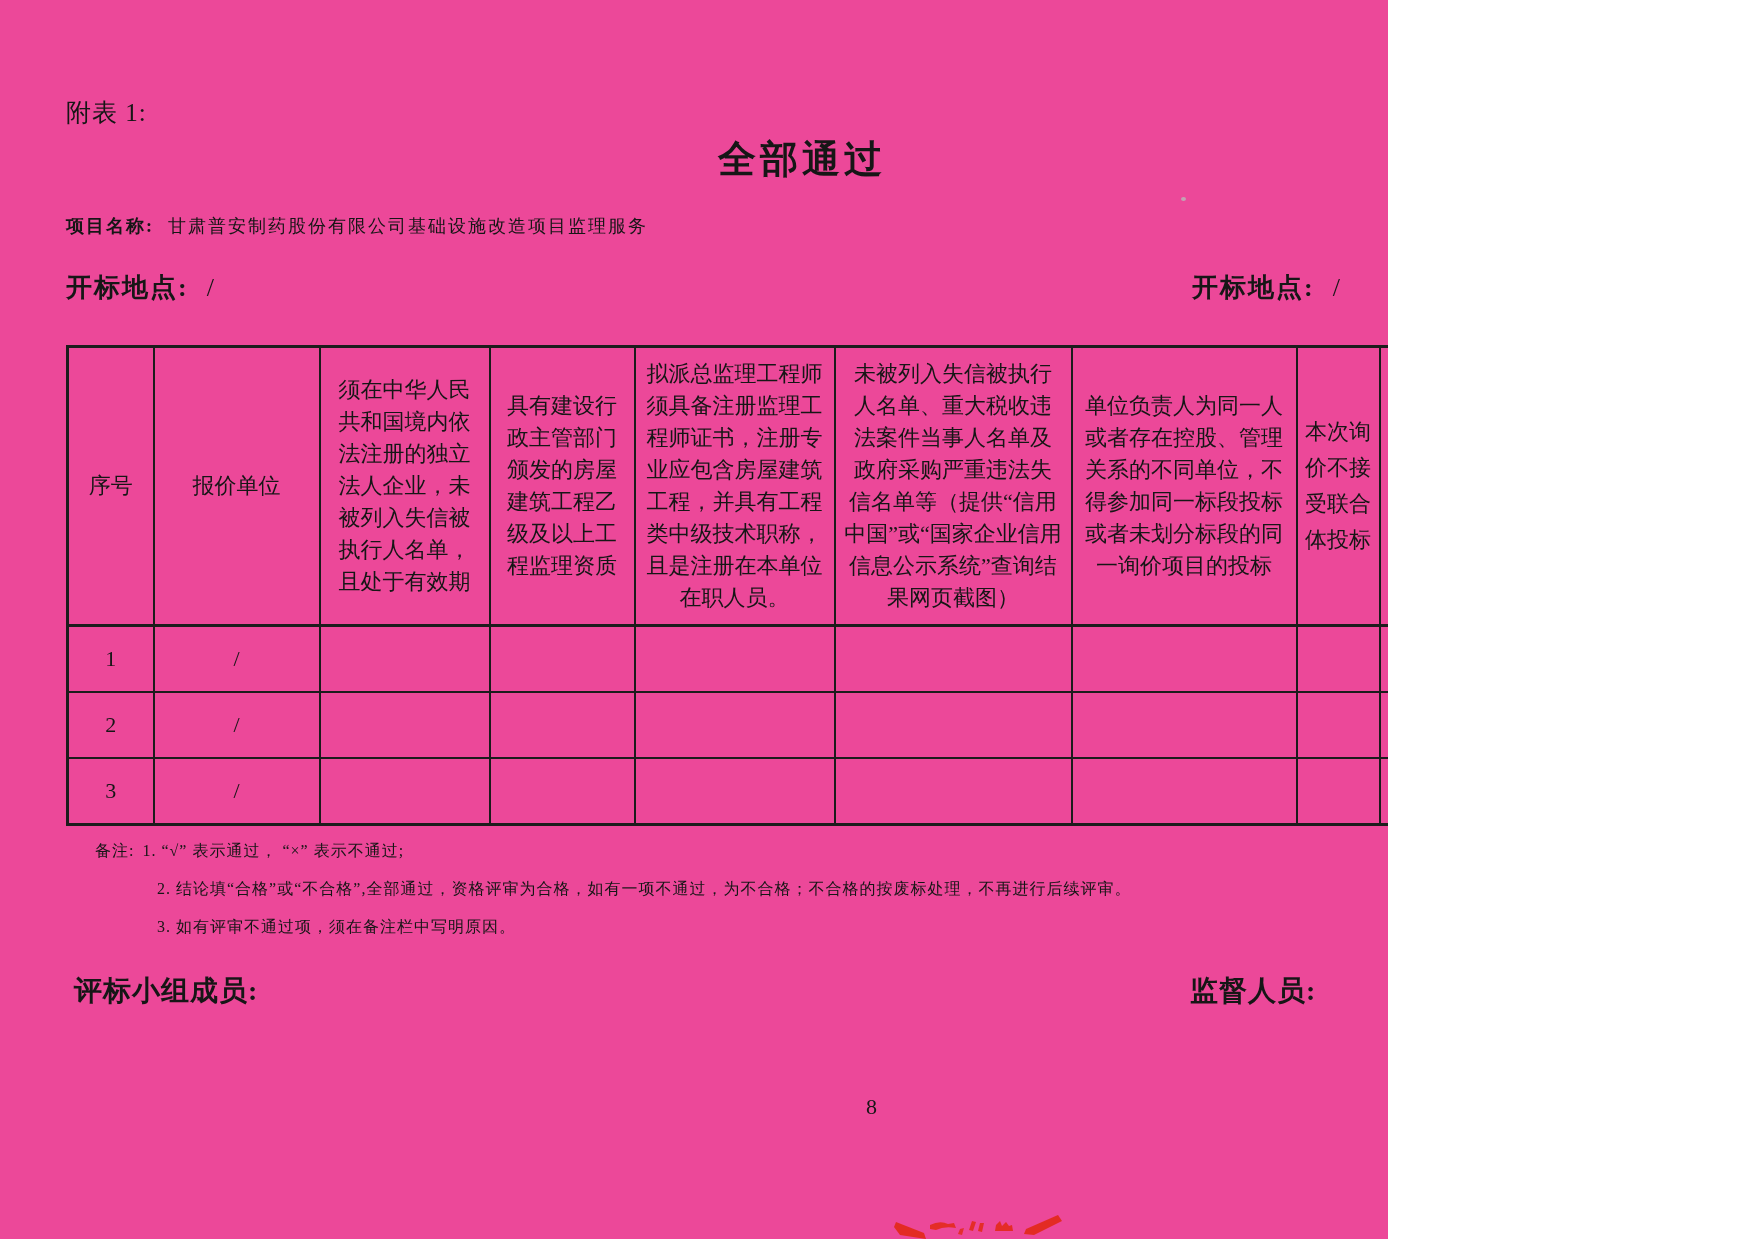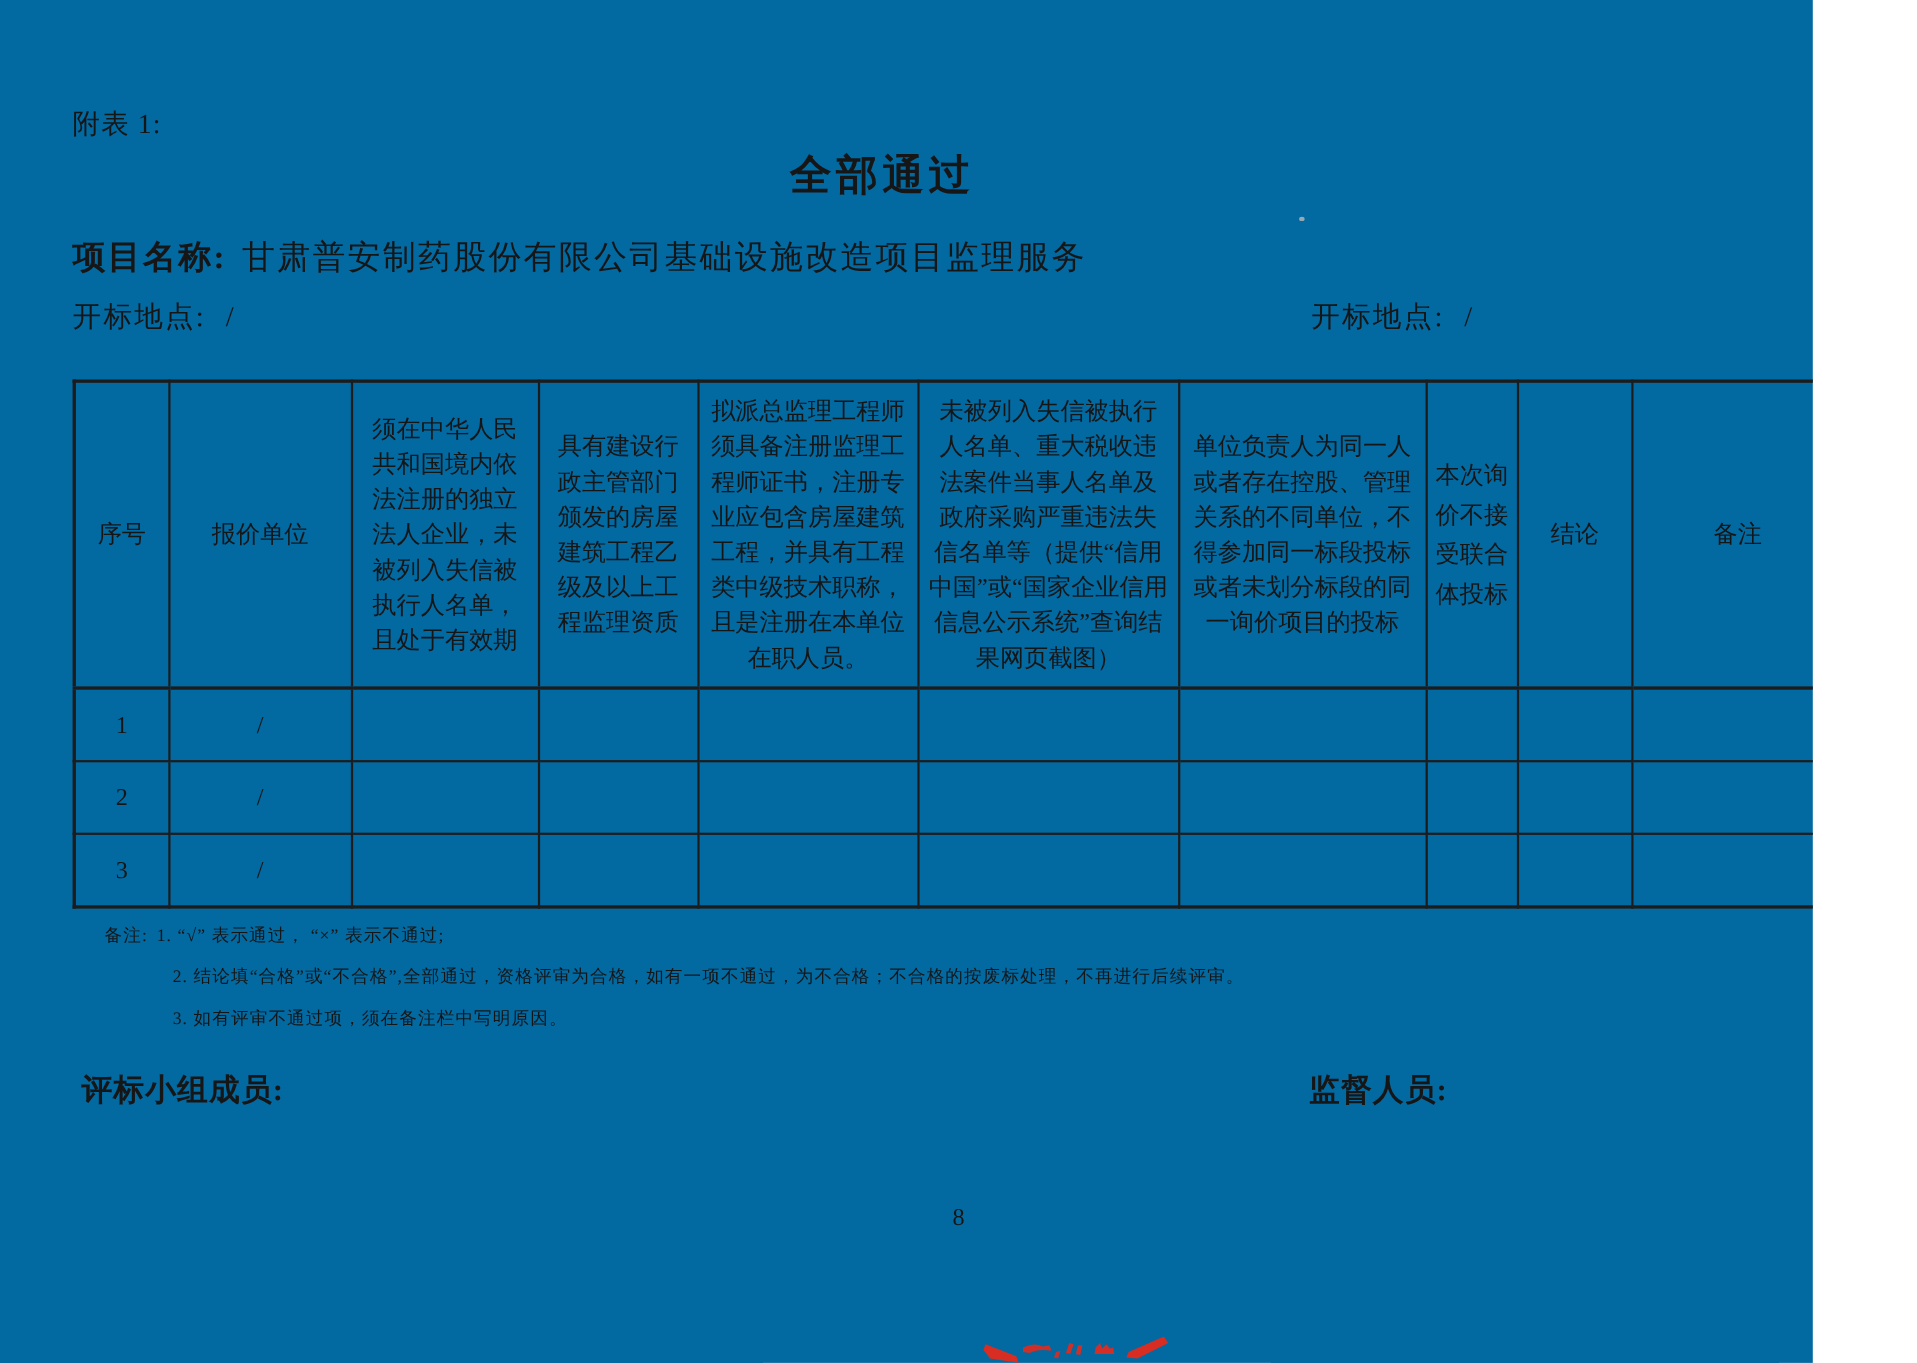--- a/index.html
+++ b/index.html
@@ -4,23 +4,23 @@
 <style>
   html, body {
     margin: 0;
     padding: 0;
     background: #ffffff;
     font-family: "Liberation Serif", "DejaVu Serif", serif;
     color: #161616;
   }
   .page {
     position: relative;
-    width: 1648px;
+    width: 1388px;
     height: 1239px;
-    background: #0369a1;
+    background: #ec4899;
     overflow: hidden;
   }
   .attachment-label {
     position: absolute;
     left: 66px;
     top: 96px;
     font-size: 25px;
     letter-spacing: 1px;
   }
   .doc-title {
@@ -30,34 +30,34 @@
     width: 1480px;
     text-align: center;
     font-size: 38px;
     font-weight: bold;
     letter-spacing: 4px;
   }
   .project-line {
     position: absolute;
     left: 66px;
     top: 214px;
-    font-size: 30px;
+    font-size: 18px;
   }
   .project-line .label { font-weight: bold; letter-spacing: 2px; }
   .project-line .value { letter-spacing: 2px; margin-left: 14px; }
   .open-line {
     position: absolute;
     left: 66px;
     top: 270px;
     width: 1609px;
     font-size: 26px;
   }
   .open-location { position: absolute; left: 0; top: 0; }
   .open-date { position: absolute; left: 1126px; top: 0; }
-  .open-line .label { font-weight: normal; letter-spacing: 2px; }
+  .open-line .label { font-weight: bold; letter-spacing: 2px; }
   .open-line .value { margin-left: 18px; }
   .scan-dot {
     position: absolute;
     left: 1181px;
     top: 197px;
     width: 5px;
     height: 4px;
     background: #b9b9b9;
     border-radius: 50%;
     opacity: .8;

